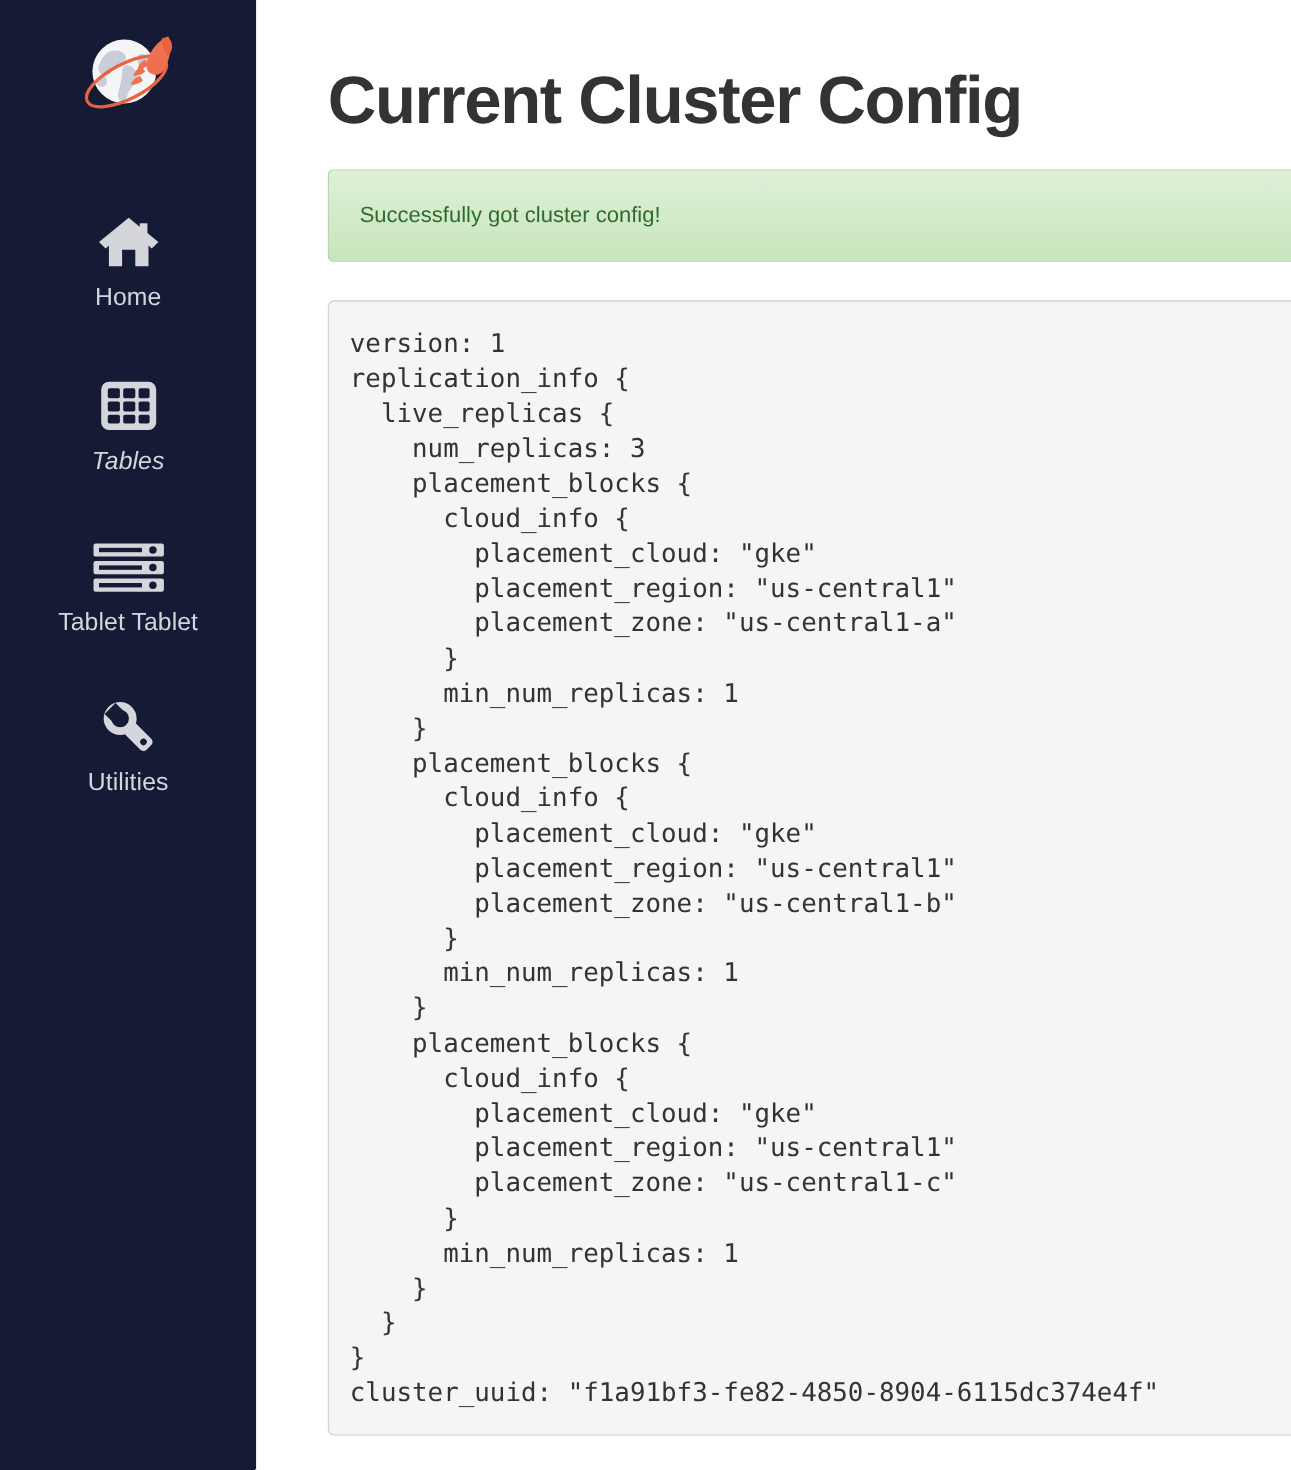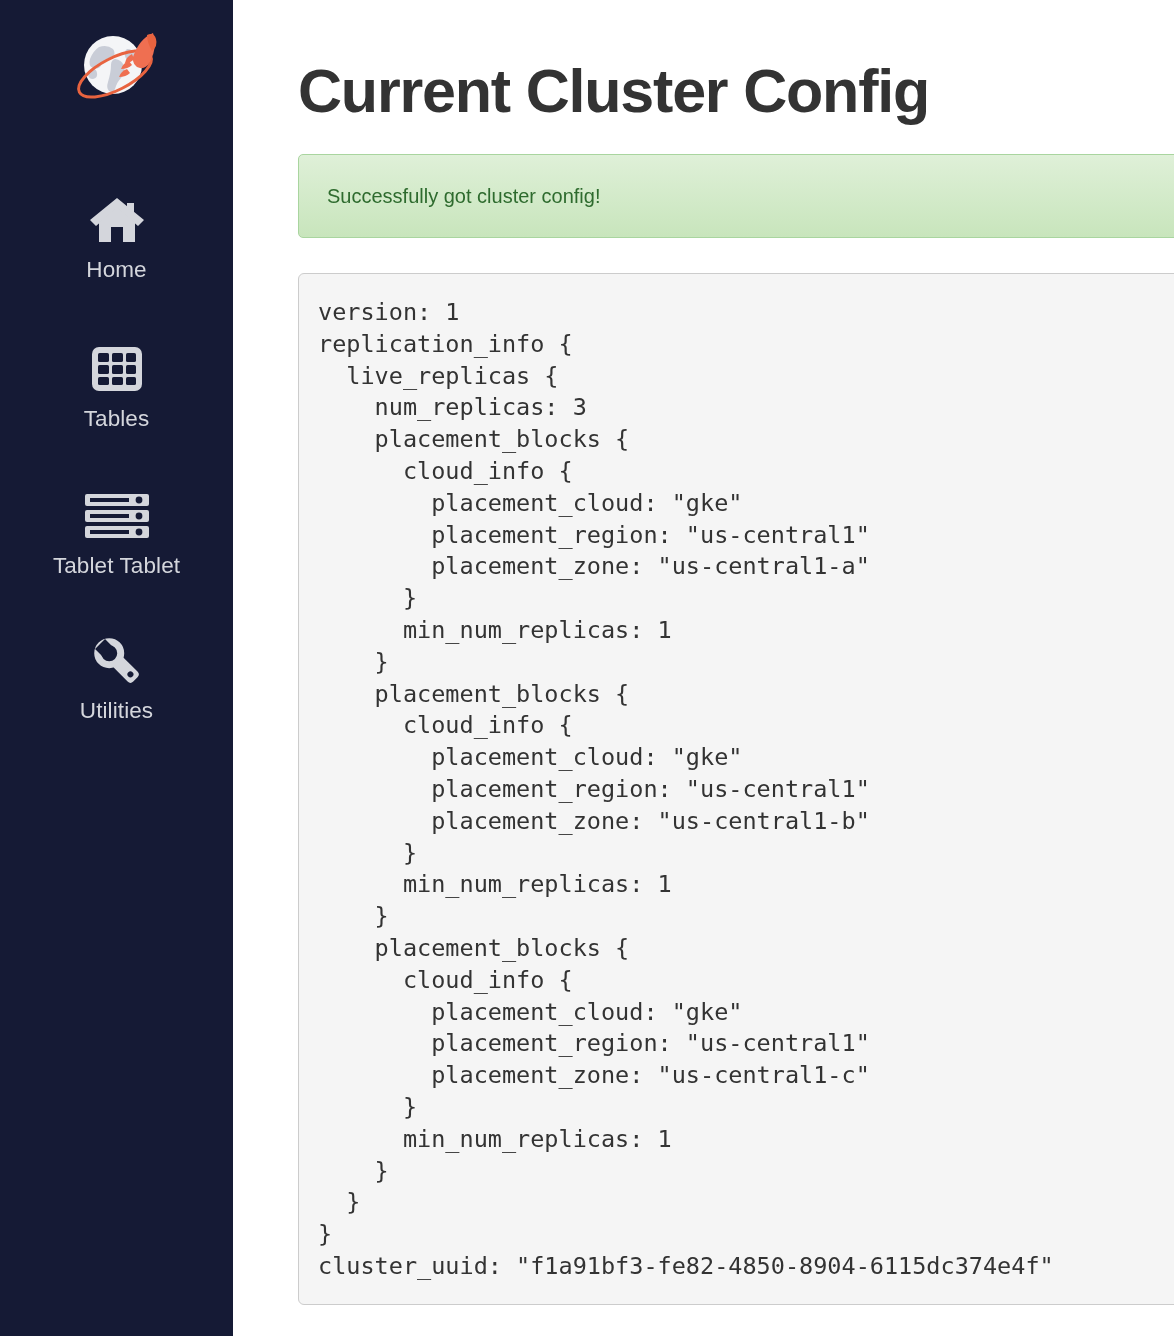--- a/index.html
+++ b/index.html
@@ -61,21 +61,21 @@
   .nav-label {
     color: #d4d6dc;
     font-size: 22.5px;
     line-height: 1.25;
     margin-top: 7px;
     font-family: "Liberation Sans", sans-serif;
     letter-spacing: 0.1px;
   }
 
   #nav-home   { margin-top: 77px; }
-  #nav-tables { margin-top: 56px; }
+  #nav-tables { margin-top: 56px; font-style: italic; }
   #nav-tservers { margin-top: 54px; }
   #nav-utilities { margin-top: 52px; text-align: center; }
 
   
   #main {
     position: relative;
     flex: 1 1 auto;
     height: 1336px;
     background: #ffffff;
     overflow: hidden;

